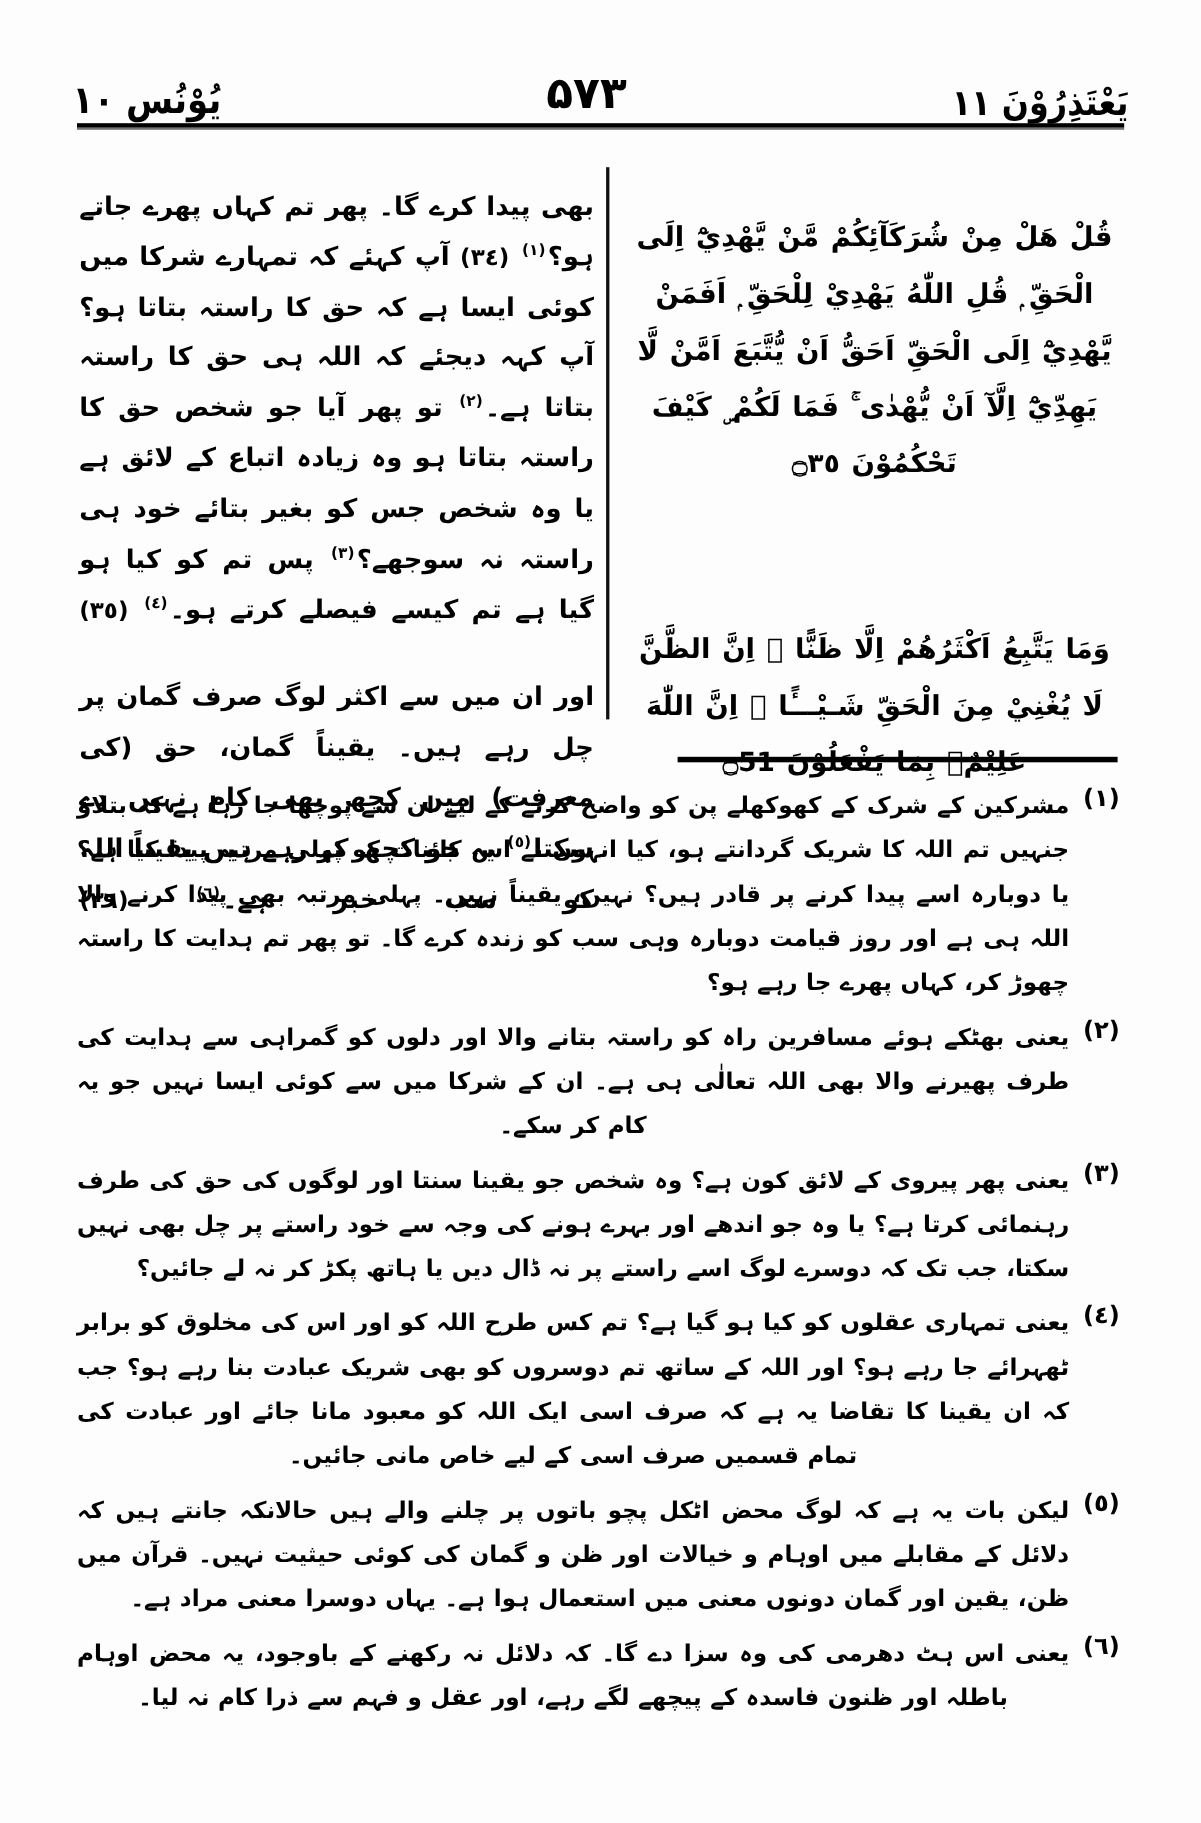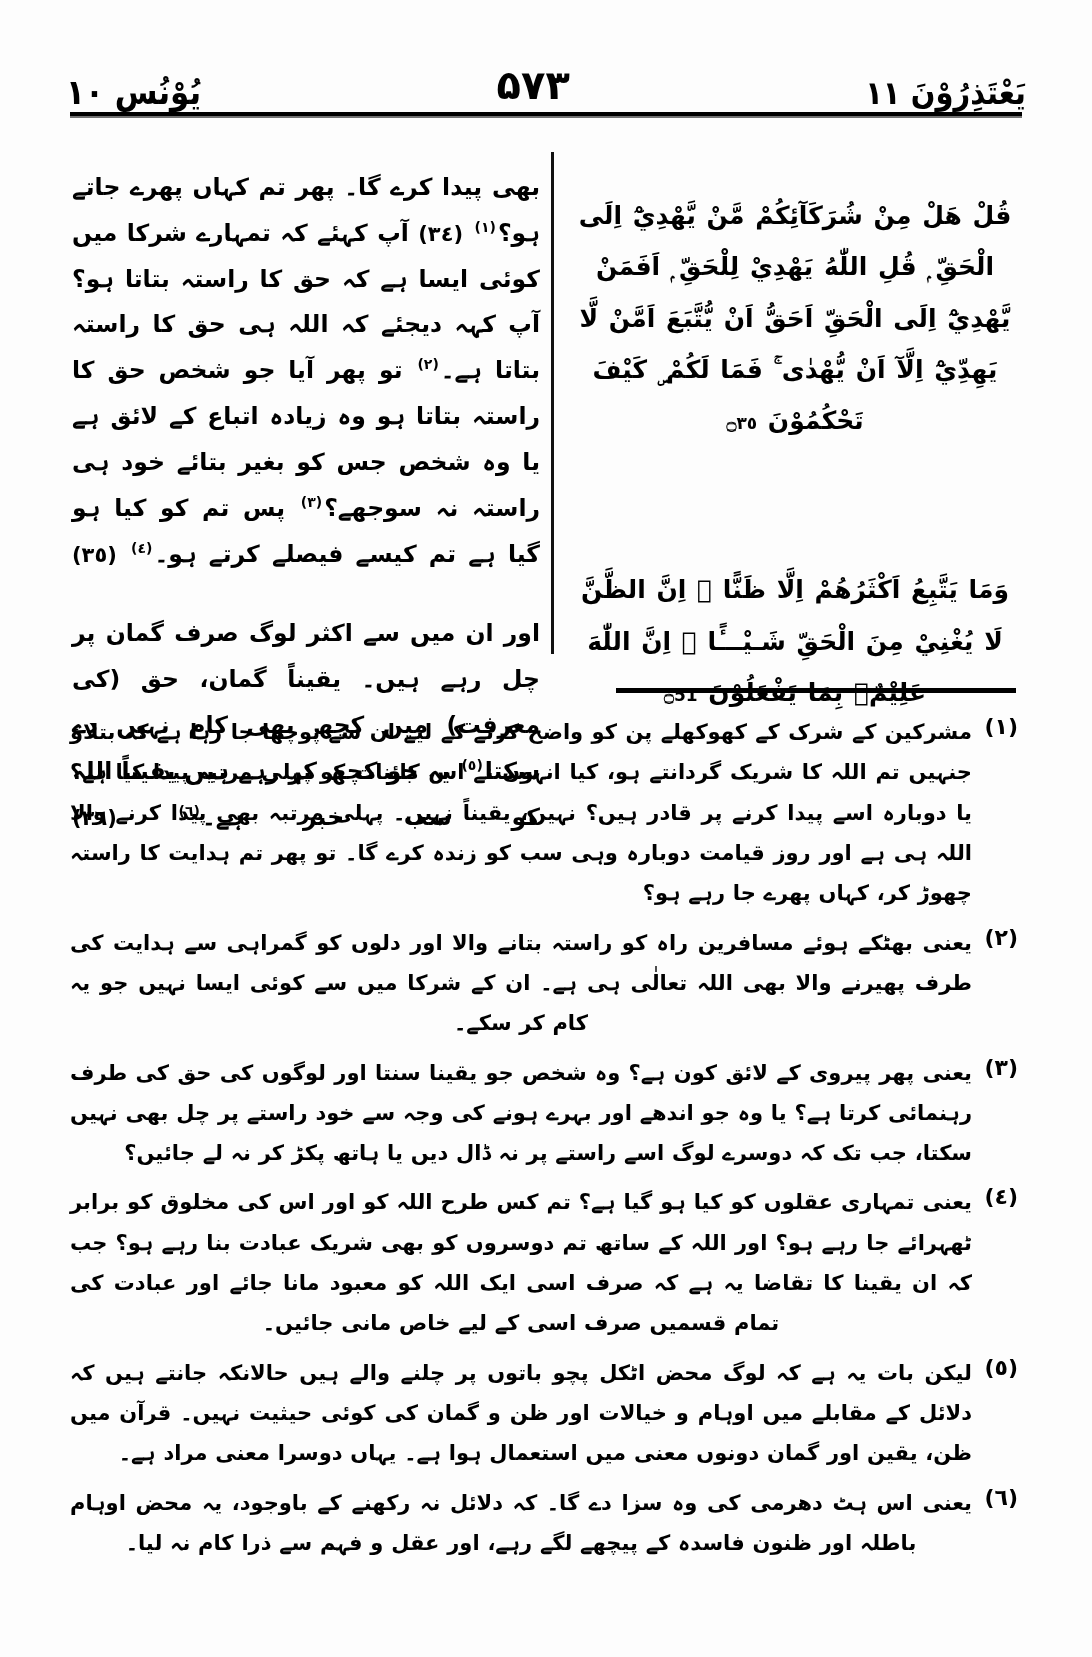--- a/index.html
+++ b/index.html
@@ -95,21 +95,21 @@
     font-size: 25px;
     line-height: 2.05;
     font-weight: 700;
     text-align: center;
     word-spacing: 2px;
     padding: 0 6px;
   }
   .ayah-35 { margin-top: 52px; }
   .ayah-36 { margin-top: 118px; }
   .ayah-mark {
-    font-size: 17px;
+    font-size: 24px;
     font-weight: 700;
     text-align: right;
   }
 
   .col-urdu {
     position: absolute;
     top: 0;
     right: 486px;
     width: 468px;
     direction: rtl;

